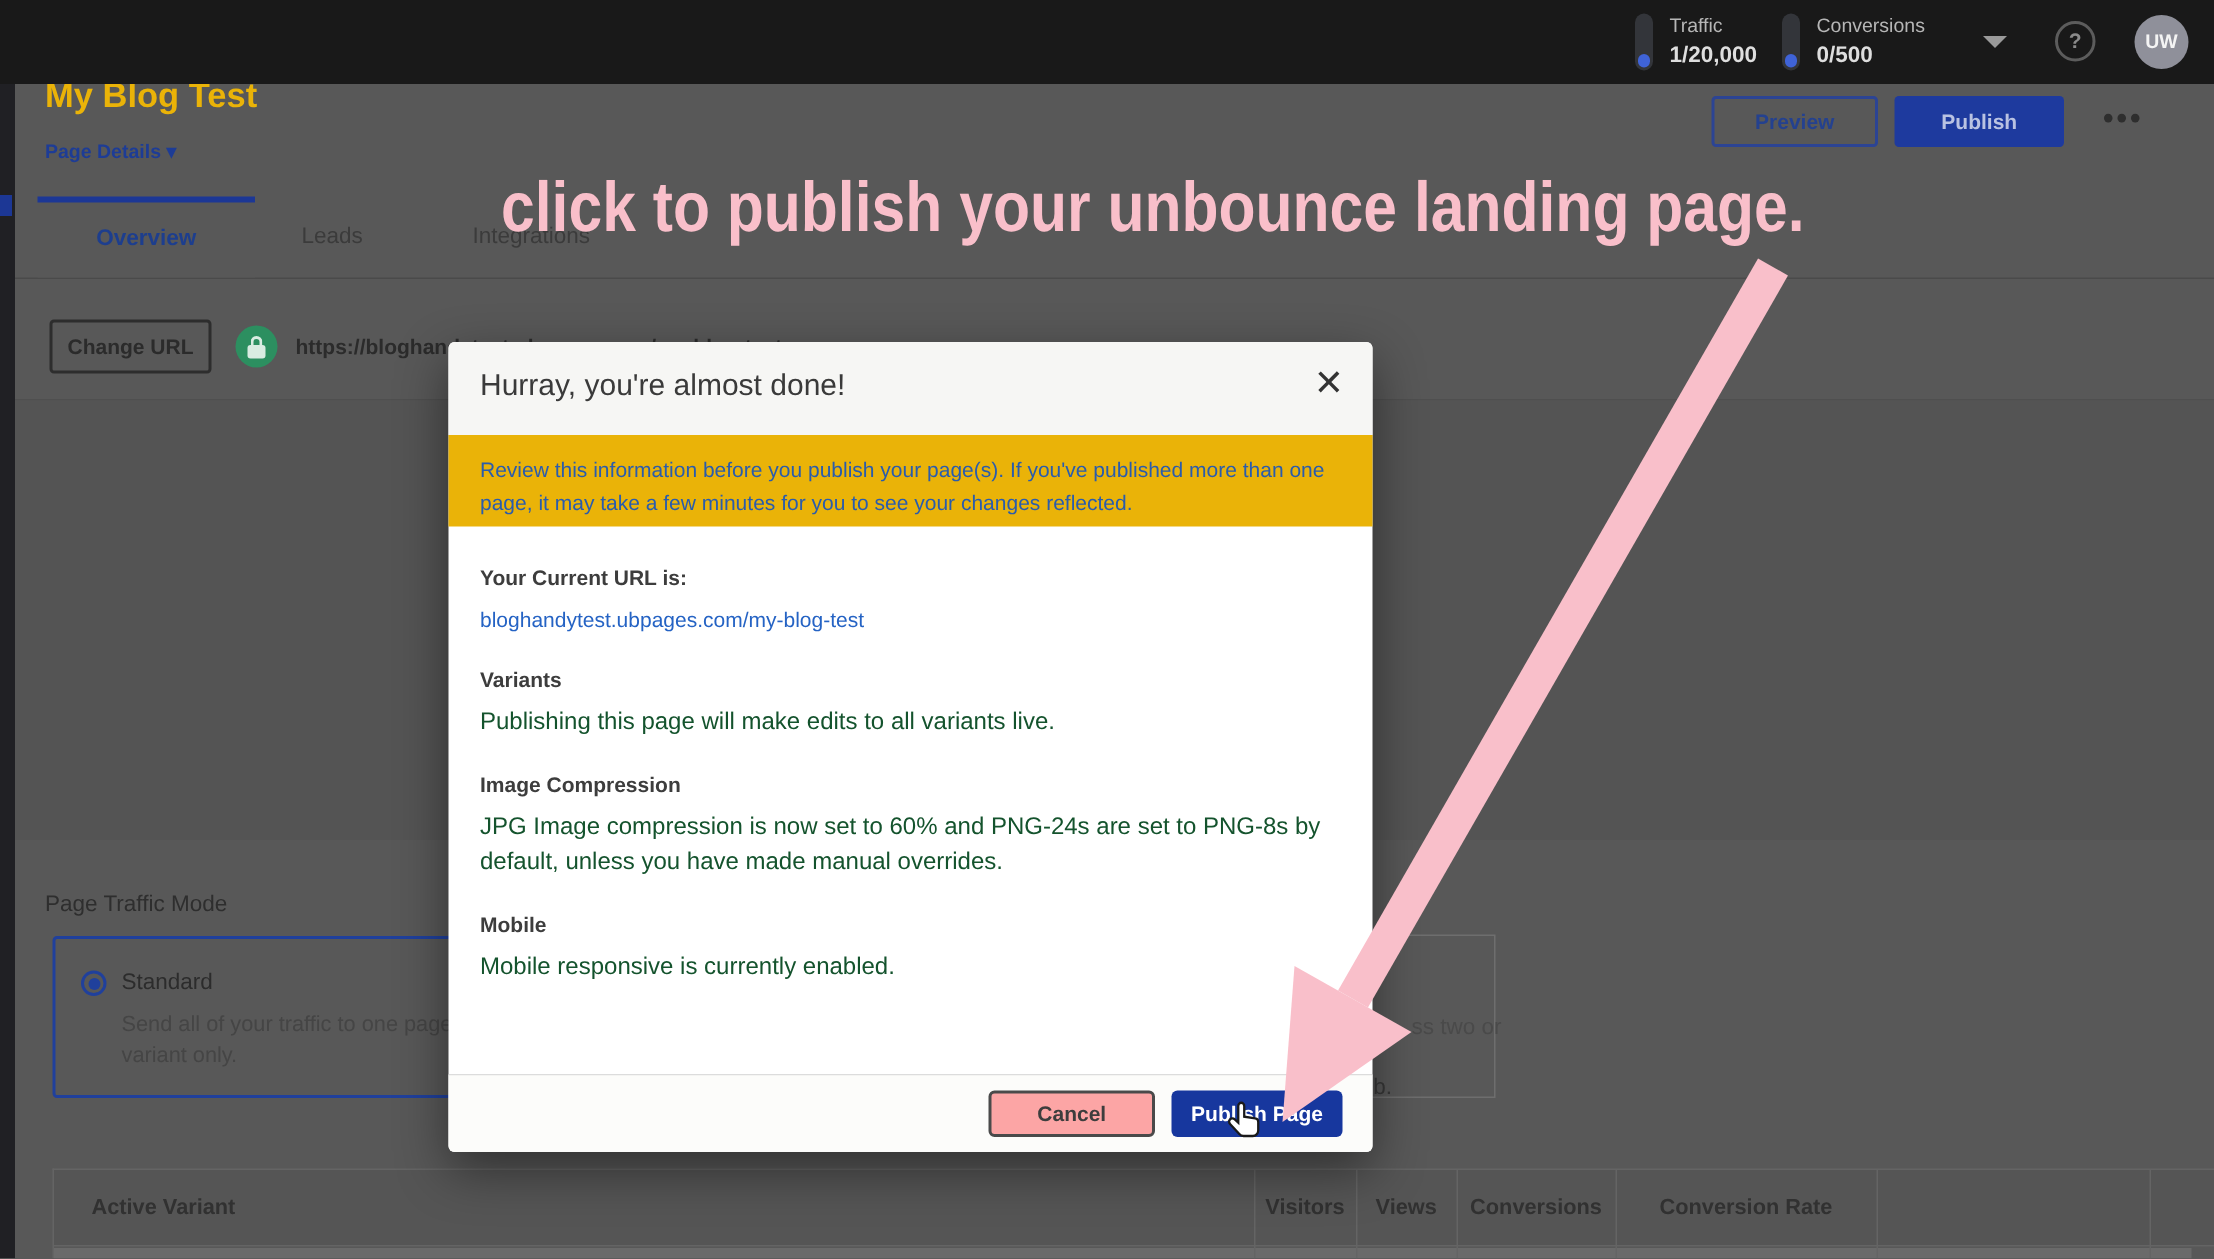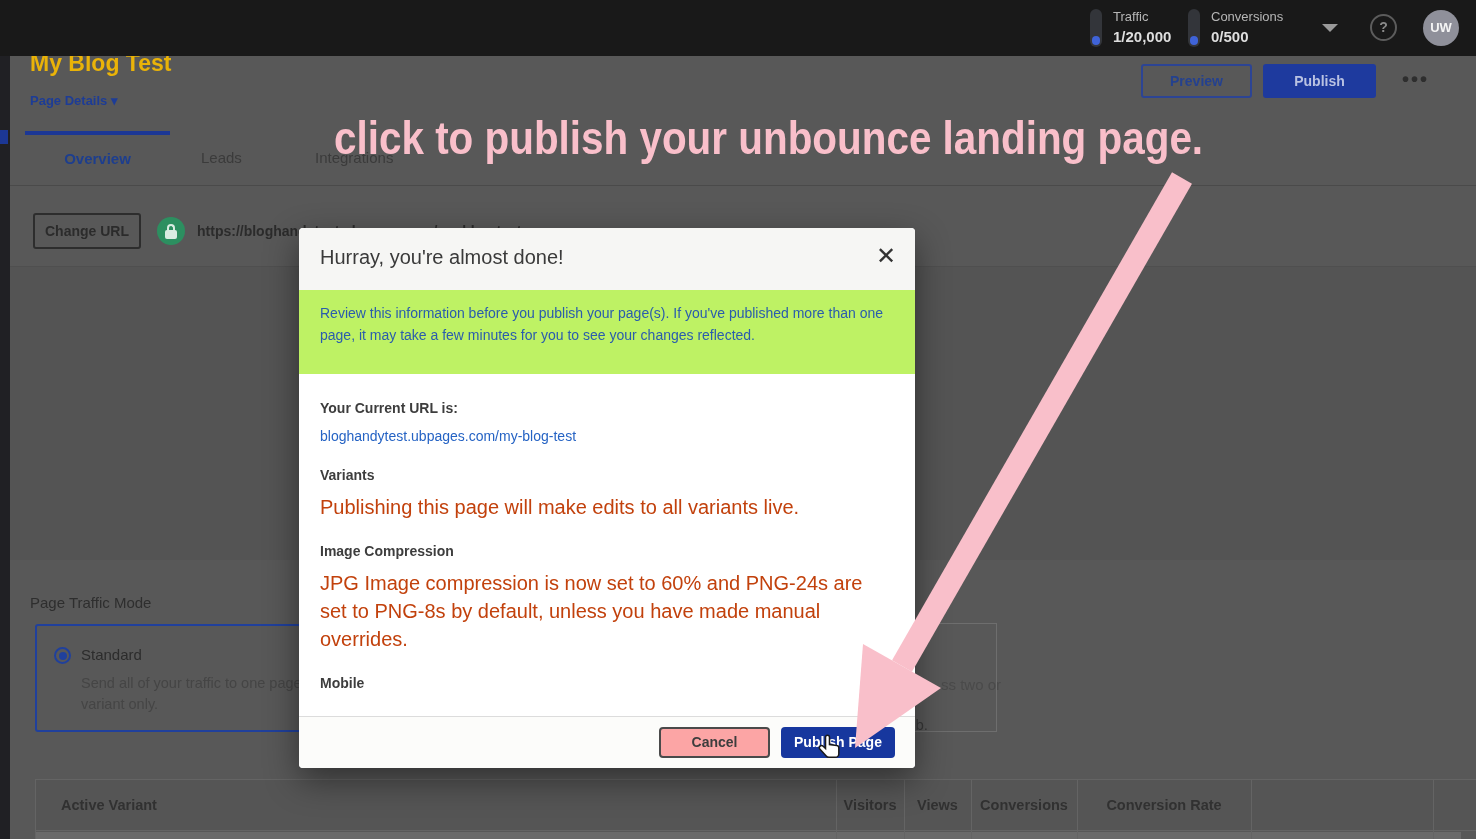--- a/index.html
+++ b/index.html
@@ -77,25 +77,25 @@
   .vline { position:absolute; top:0; width:1px; height:60px; background:#646464; }
   .v1{left:800px;} .v2{left:868px;} .v3{left:935px;} .v4{left:1041px;} .v5{left:1215px;} .v6{left:1397px;}
   .trow { position:absolute; left:0; top:52px; width:1425px; height:8px; background:#6a6a6a; }
 
   
   .modal { position:absolute; left:299px; top:228px; width:616px; height:540px; background:#ffffff;
     border-radius:4px; box-shadow:0 12px 34px rgba(0,0,0,0.45); z-index:10; }
   .modal-header { position:relative; height:62px; background:#f6f6f4; border-radius:4px 4px 0 0; }
   .modal-title { position:absolute; left:21px; top:18px; font-size:20px; color:#3a3a3a; }
   .modal-close { position:absolute; right:19px; top:16px; font-size:24px; color:#333333; cursor:pointer; line-height:1; }
-  .info-box { height:84px; background:#bef264; padding:13px 22px 0 21px; }
+  .info-box { height:61px; background:#eab308; padding:13px 22px 0 21px; }
   .info-text { font-size:14px; line-height:1.55; color:#2a5cad; }
   .modal-body { padding:4px 21px 0 21px; }
   .sec-heading { margin-top:22px; font-size:14px; font-weight:bold; color:#3d3d3d; }
-  .sec-text { margin-top:10px; font-size:20px; line-height:1.4; color:#c2410c; }
+  .sec-text { margin-top:10px; font-size:16px; line-height:1.4; color:#14532d; }
   .sec-link { display:inline-block; margin-top:12px; font-size:14px; color:#2563c4; text-decoration:none; }
   .modal-footer { position:absolute; left:0; bottom:0; width:100%; height:52px; background:#fcfcfa;
     border-top:1px solid #dcdcdc; border-radius:0 0 4px 4px; display:flex; justify-content:flex-end;
     align-items:center; gap:11px; padding-right:20px; }
   .btn-cancel { width:111px; height:31px; background:#fca5a5; border:2px solid #4a4a4a; border-radius:4px;
     font-size:14px; font-weight:bold; color:#3d3d3d; text-align:center; line-height:27px; cursor:pointer; }
   .btn-publish-page { width:114px; height:31px; background:#17379e; border:none; border-radius:4px;
     font-size:14px; font-weight:bold; color:#ffffff; text-align:center; line-height:31px; cursor:pointer; }
 
   
@@ -195,20 +195,21 @@
       <div class="info-text">Review this information before you publish your page(s). If you've published more than one page, it may take a few minutes for you to see your changes reflected.</div>
     </div>
     <div class="modal-body">
       <div class="sec-heading">Your Current URL is:</div>
       <a class="sec-link" href="#">bloghandytest.ubpages.com/my-blog-test</a>
       <div class="sec-heading">Variants</div>
       <div class="sec-text">Publishing this page will make edits to all variants live.</div>
       <div class="sec-heading">Image Compression</div>
       <div class="sec-text">JPG Image compression is now set to 60% and PNG-24s are set to PNG-8s by default, unless you have made manual overrides.</div>
       <div class="sec-heading">Mobile</div>
+      <div class="sec-text">Mobile responsive is currently enabled.</div>
     </div>
     <div class="modal-footer">
       <button class="btn-cancel">Cancel</button>
       <button class="btn-publish-page">Publish Page</button>
     </div>
   </div>
 
   <div class="annotation-text">click to publish your unbounce landing page.</div>
   <svg class="arrow-svg" width="1476" height="839">
     <line x1="1182" y1="178" x2="902" y2="666" stroke="#f9bfca" stroke-width="23"></line>

